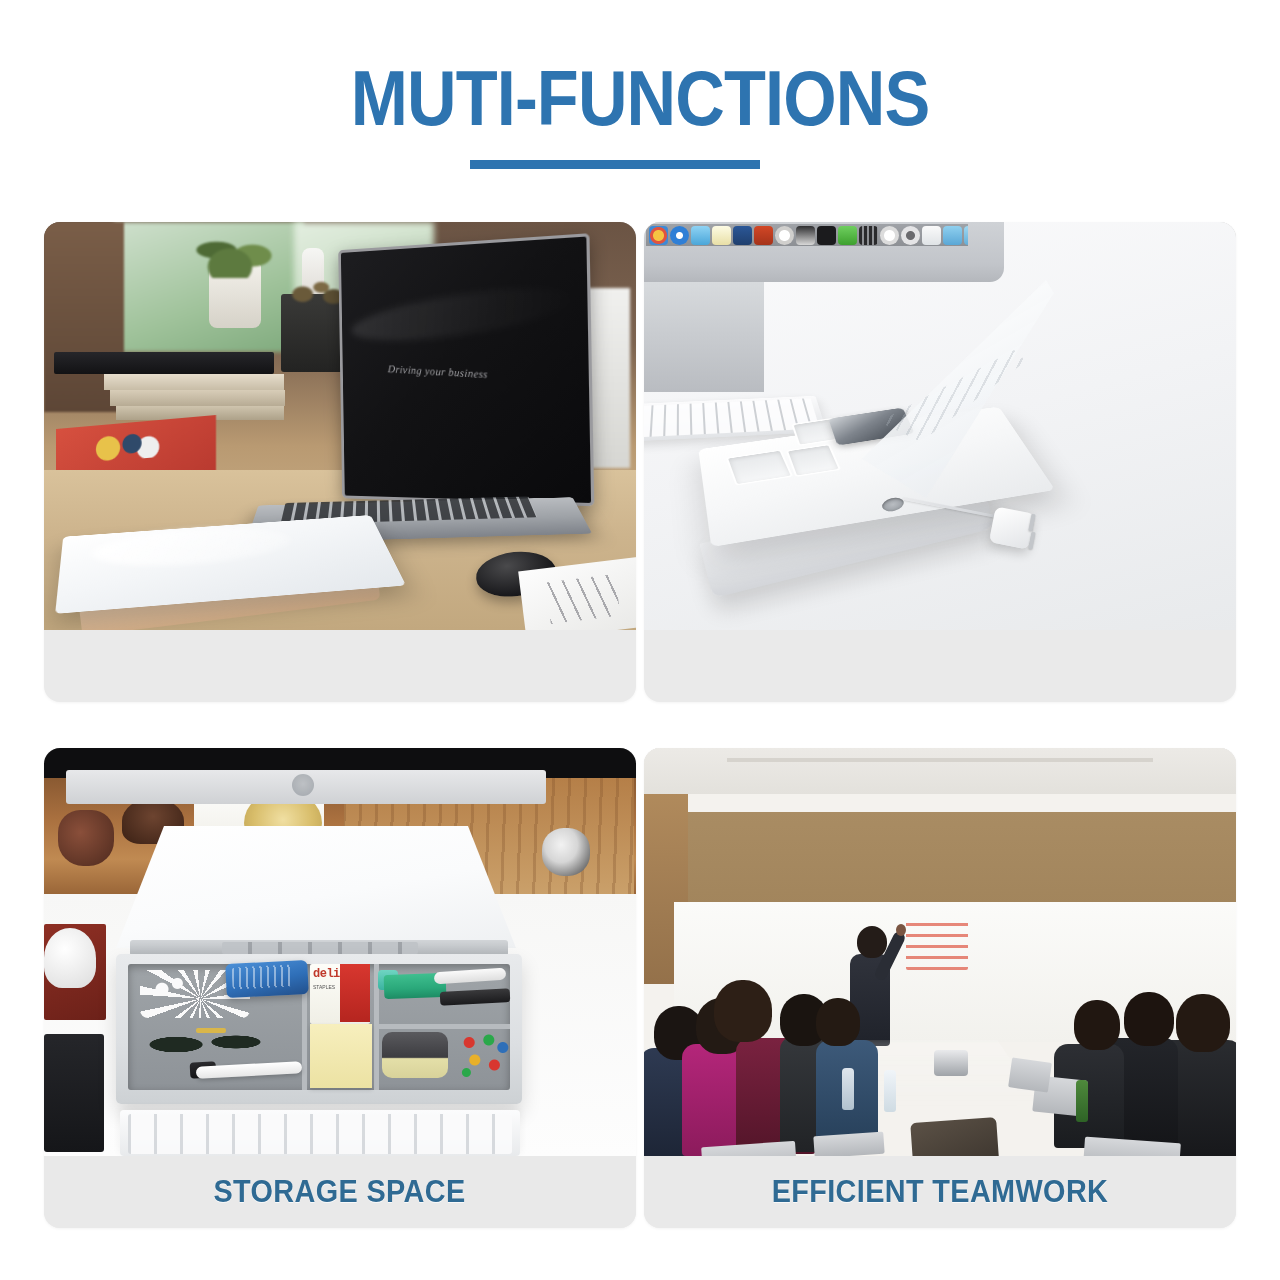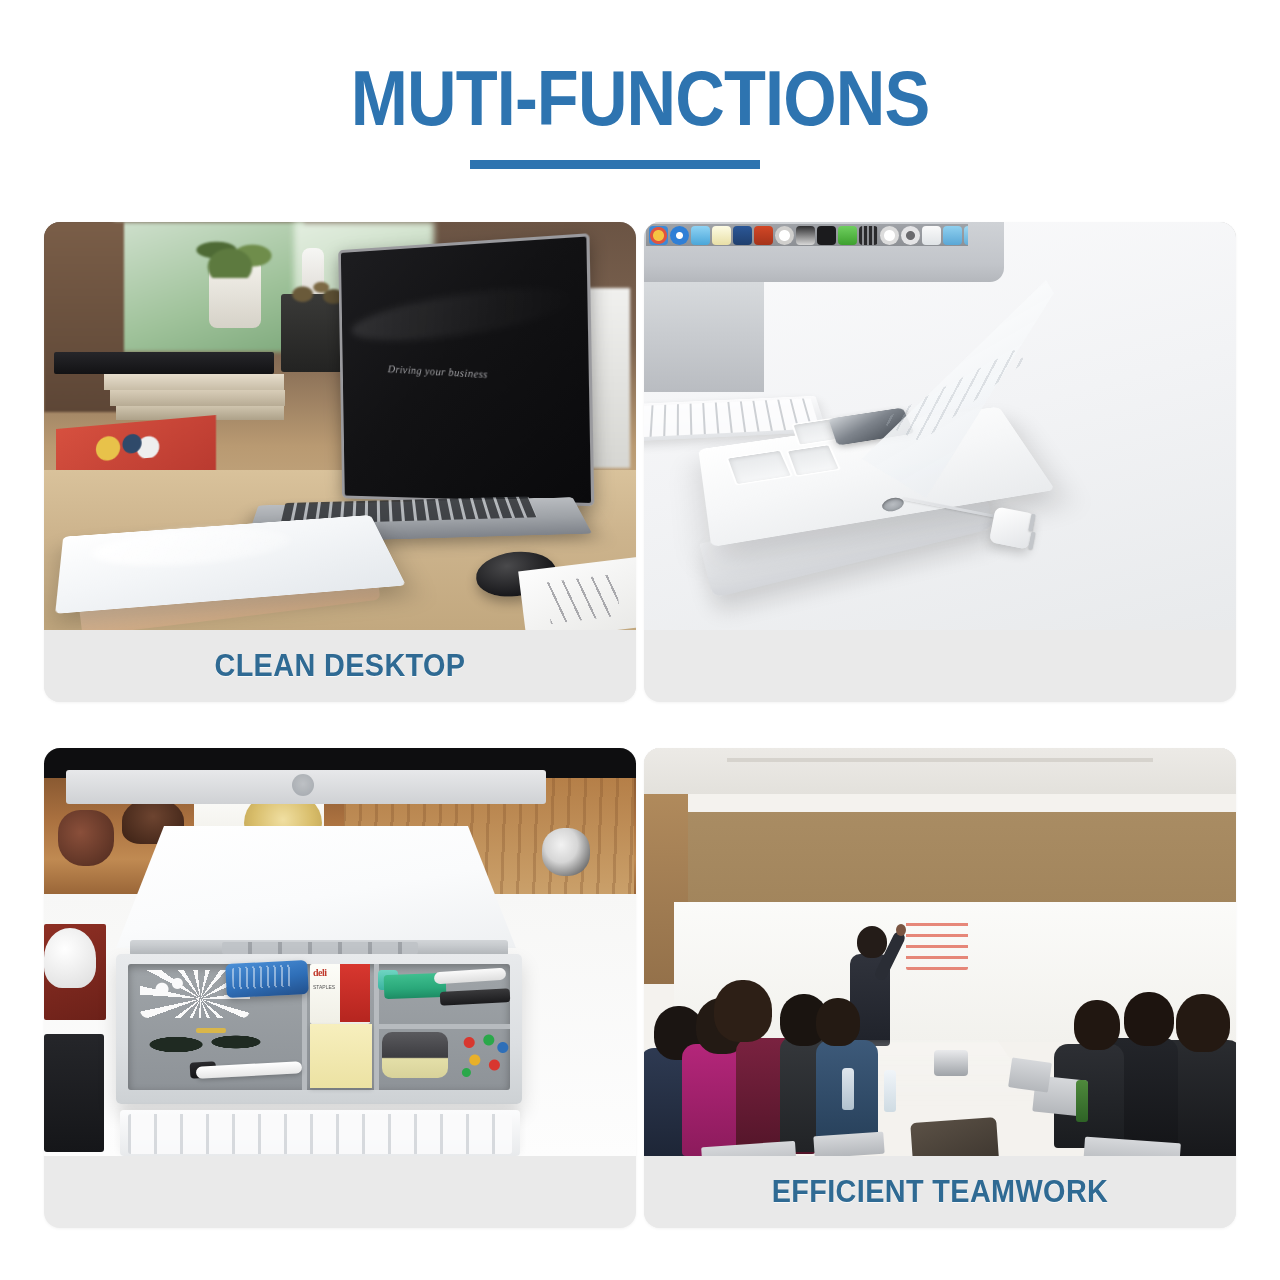--- a/index.html
+++ b/index.html
@@ -295,21 +295,21 @@
   .p3-marker{ position:absolute; left:152px; top:316px; width:106px; height:12px;
     background:linear-gradient(180deg,#ffffff,#e6e6e6); border-radius:6px;
     transform:rotate(-3deg); box-shadow:0 2px 4px rgba(0,0,0,.2);}
   .p3-markercap{ position:absolute; left:146px; top:314px; width:26px; height:16px;
     background:linear-gradient(180deg,#2b2b2e,#141416); border-radius:4px; transform:rotate(-3deg);}
   .p3-staplebox{ position:absolute; left:266px; top:216px; width:60px; height:60px;
     background:linear-gradient(180deg,#fdfdf8,#f0efe6); border-radius:2px;}
   .p3-staplebox-red{ position:absolute; left:296px; top:216px; width:30px; height:58px;
     background:linear-gradient(180deg,#d8372f,#b5251f);}
   .p3-deli{ position:absolute; left:269px; top:219px; width:28px; color:#c0392b;
-    font-size:10px; font-weight:bold; font-family:Liberation Serif, serif; letter-spacing:-.5px;}
+    font-size:12px; font-weight:bold; font-family:Liberation Mono, monospace; letter-spacing:-.5px;}
   .p3-staples-lbl{ position:absolute; left:269px; top:236px; width:30px; color:#555;
     font-size:5px; font-family:"Liberation Sans",sans-serif;}
   .p3-sticky{ position:absolute; left:266px; top:276px; width:62px; height:64px;
     background:linear-gradient(180deg,#f7efbd,#ece2a3); box-shadow:0 2px 4px rgba(0,0,0,.14);}
   .p3-glue{ position:absolute; left:340px; top:226px; width:62px; height:24px;
     background:linear-gradient(180deg,#3fbf8f 0%,#2aa87a 60%,#1d8c64 100%);
     border-radius:4px; transform:rotate(-2deg);}
   .p3-gluecap{ position:absolute; left:334px; top:222px; width:20px; height:20px;
     background:linear-gradient(180deg,#6fd5c2,#3ab3a0); border-radius:4px;}
   .p3-pen2{ position:absolute; left:390px; top:222px; width:72px; height:12px;
@@ -412,23 +412,20 @@
         </div>
         <div class="p1-laptop-base"></div>
         <div class="p1-keys"></div>
         <div class="p1-tray-side"></div>
         <div class="p1-tray"></div>
         <div class="p1-tray-glare"></div>
         <div class="p1-mouse"></div>
         <div class="p1-paper"></div>
         <div class="p1-scribble"></div>
       </div>
-    </div>
-    <div class="caption">
-      <span>CLEAN DESKTOP</span>
     </div>
   </div>
 
   <div class="card">
     <div class="photo">
       <div class="p2">
         <div class="p2-imac">
           <div class="p2-dock">
             <i style="background:radial-gradient(circle at 50% 50%,#f5c542 0 5px,#e0533f 6px 8px,#3d8ad6 9px)"></i>
             <i style="background:radial-gradient(circle at 50% 50%,#fff 0 3px,#2f7fd6 4px);border-radius:50%"></i>
@@ -510,20 +507,23 @@
         <div class="p3-gluecap"></div>
         <div class="p3-glue"></div>
         <div class="p3-pen2"></div>
         <div class="p3-pen2b"></div>
         <div class="p3-eraser"></div>
         <div class="p3-clips"></div>
         <div class="p3-kbd"></div>
         <div class="p3-kbd-keys"></div>
       </div>
     </div>
+    <div class="caption">
+      <span>STORAGE SPACE</span>
+    </div>
   </div>
 
   <div class="card">
     <div class="photo">
       <div class="p4">
         <div class="p4-ceiling"></div>
         <div class="p4-ceilline"></div>
         <div class="p4-wallband"></div>
         <div class="p4-door"></div>
         <div class="p4-whiteboard"></div>

